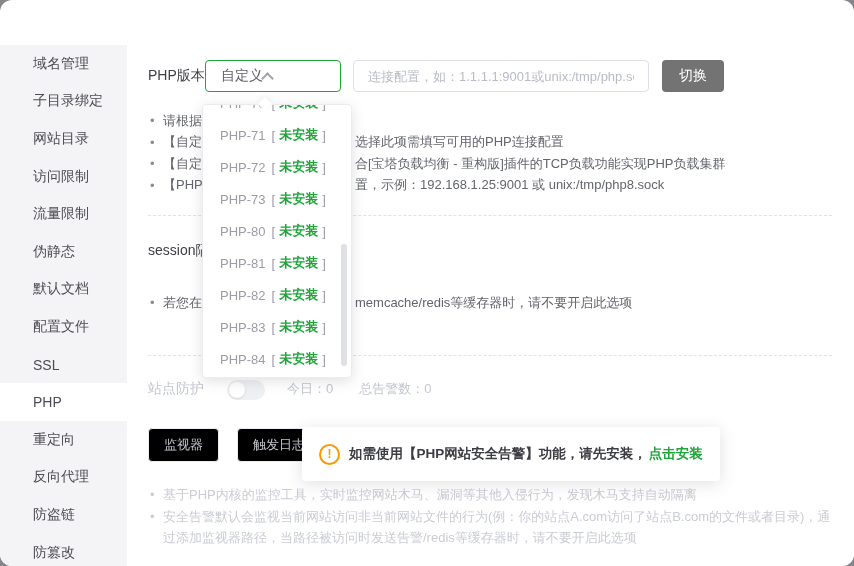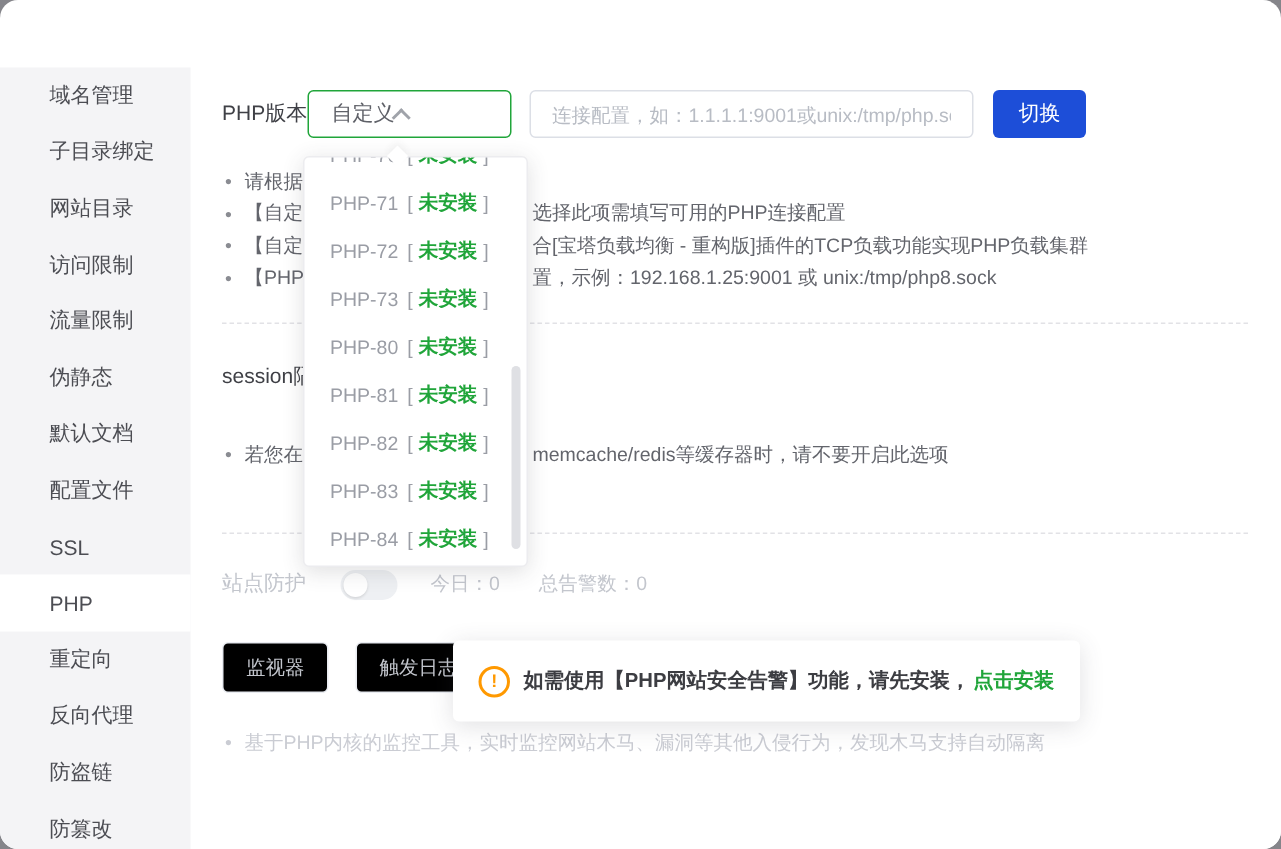--- a/index.html
+++ b/index.html
@@ -22,21 +22,21 @@
 
   
   .main{position:absolute;left:127px;top:45px;right:0;bottom:0;background:#fff}
 
   .php-row{position:absolute;left:21px;top:14px;height:34px;display:flex;align-items:center}
   .php-label{width:57px;flex:none;font-size:14px;color:#3f4046}
   .sel{width:136px;height:32px;box-sizing:border-box;border:1px solid #20a53a;border-radius:4px;display:flex;align-items:center;justify-content:flex-start;padding:0 12px 0 15px;font-size:14px;color:#5f6168;cursor:pointer;background:#fff}
   .chev{width:7px;height:7px;border-top:2px solid #a0a3aa;border-left:2px solid #a0a3aa;transform:rotate(45deg);margin-top:4px}
   .cfg-input{margin-left:12px;width:296px;height:32px;box-sizing:border-box;border:1px solid #dcdfe6;border-radius:4px;padding:0 14px;font-size:13px;color:#444;outline:none;font-family:inherit}
   .cfg-input::placeholder{color:#b8bcc4}
-  .switch-btn{margin-left:13px;width:62px;height:32px;border:none;border-radius:4px;background:#1d4ed8;color:#fff;font-size:14px;cursor:pointer;font-family:Liberation Serif, serif}
+  .switch-btn{margin-left:13px;width:62px;height:32px;border:none;border-radius:4px;background:#737373;color:#fff;font-size:14px;cursor:pointer;font-family:Liberation Serif, serif}
 
   
   .nblock{position:absolute;left:23px}
   .nb1{top:65px}
   .nb2{top:246px}
   .nline{display:flex;align-items:center;font-size:13px;color:#63656c;white-space:nowrap}
   .nb1 .nline{height:21.5px}
   .nb2 .nline{height:23px}
   .dot{width:13px;flex:none;color:#8a8c92}
   .dot::before{content:"•"}
@@ -178,20 +178,24 @@
       <span class="warn-ic">!</span>
       <span class="pop-text">如需使用【PHP网站安全告警】功能，请先安装，</span>
       <span class="pop-link">点击安装</span>
     </div>
 
     <div class="notes3">
       <div class="snote">
         <span class="dot"></span>
         <span class="stext">基于PHP内核的监控工具，实时监控网站木马、漏洞等其他入侵行为，发现木马支持自动隔离</span>
       </div>
+      <div class="snote">
+        <span class="dot"></span>
+        <span class="stext">安全告警默认会监视当前网站访问非当前网站文件的行为(例：你的站点A.com访问了站点B.com的文件或者目录)，通过添加监视器路径，当路径被访问时发送告警/redis等缓存器时，请不要开启此选项</span>
+      </div>
     </div>
 
     <div class="notch"></div>
     <div class="dropdown">
       <div class="dd-list">
         <div class="dd-item">
           <span>PHP-70</span>
             <span class="dd-br open">[</span>
             <span class="dd-status">未安装</span>
             <span class="dd-br">]</span>

